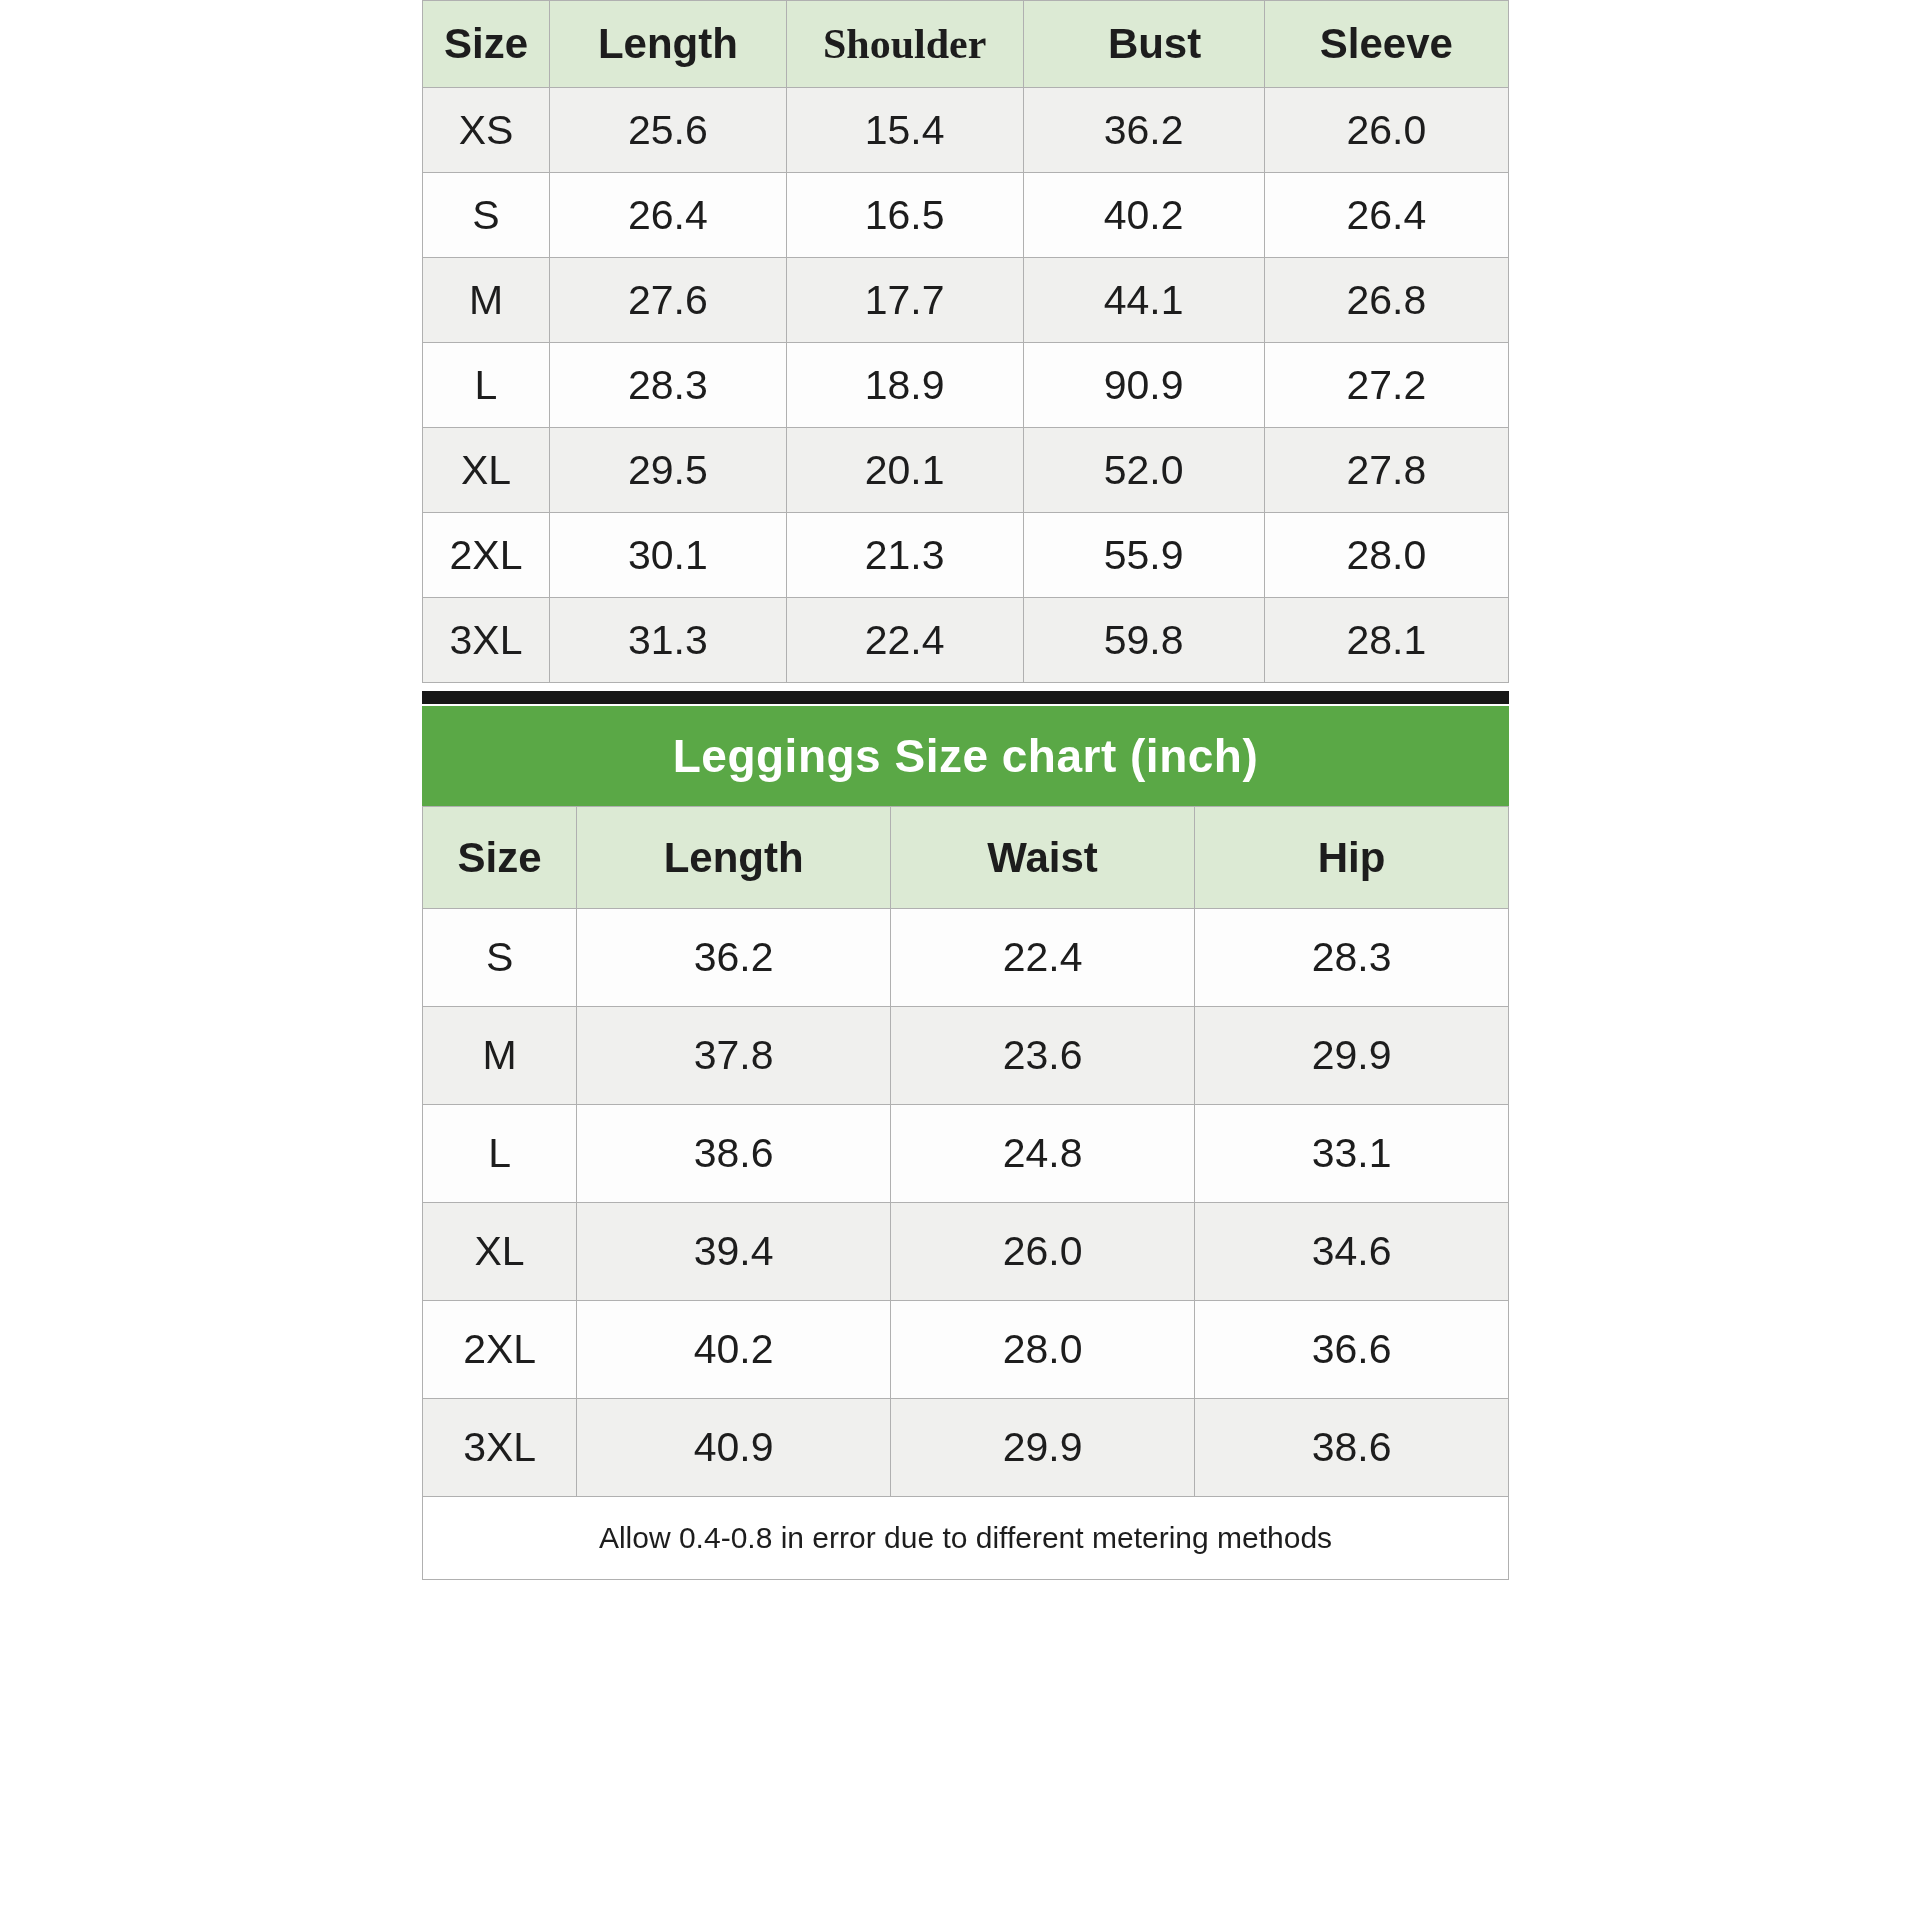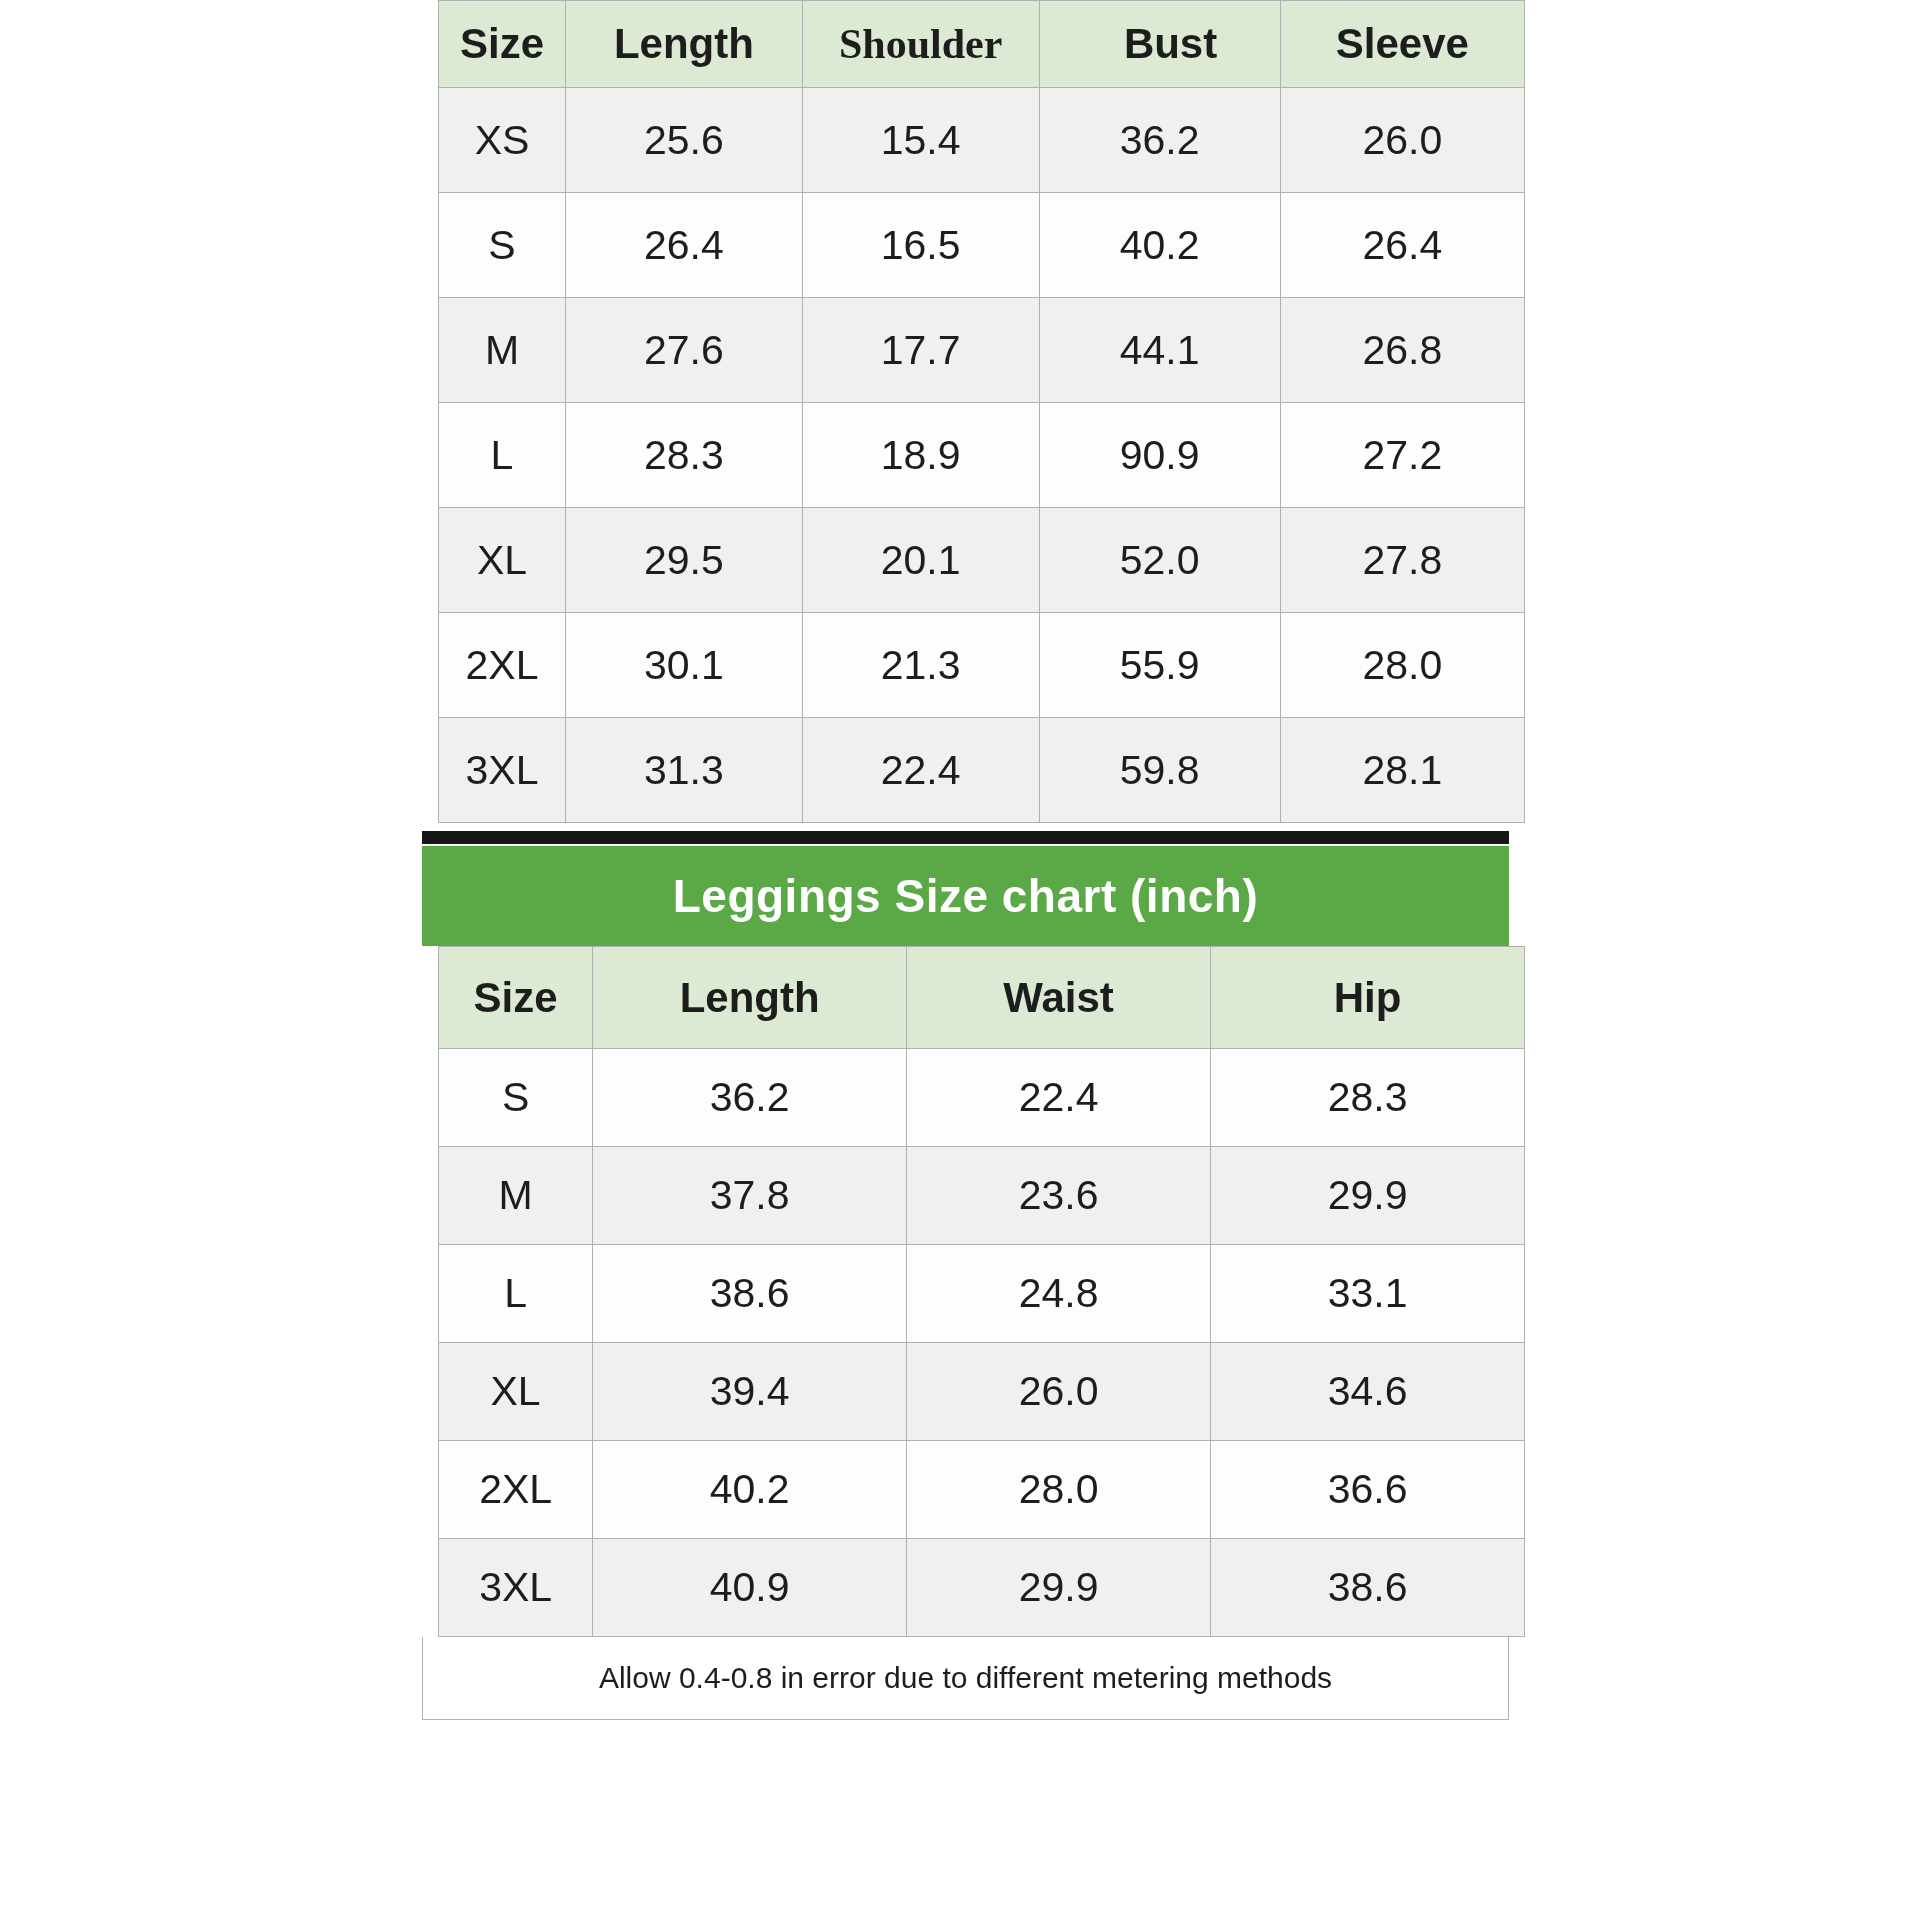--- a/index.html
+++ b/index.html
@@ -28,35 +28,34 @@
     font-weight:bold;
     letter-spacing:0.5px;
   }
   .title-hoodie{height:77px;border-top:7.7px solid var(--header-green-dark);font-size:44px;}
   .title-leggings{height:100px;font-size:46px;}
   table.size-table{
     width:100%;
     border-collapse:collapse;
     table-layout:fixed;
     background:var(--row-white);
-    margin-left:16px;
   }
   table.size-table th,
   table.size-table td{
     border:1.9px solid var(--border-gray);
     text-align:center;
     vertical-align:middle;
     padding:0;
   }
   table.size-table th{
     background:var(--column-header-green);
     font-weight:bold;
   }
   .t0 th{height:87px;font-size:42px;}
-  .t0 td{height:105px;font-size:41px;}
+  .t0 td{height:85px;font-size:41px;}
   .t1 th{height:102px;font-size:42px;}
   .t1 td{height:98px;font-size:41px;}
   .t0 th:nth-child(1){width:11.7%;}
   .t0 th:nth-child(2){width:21.8%;}
   .t0 th:nth-child(3){width:21.8%;font-family:Liberation Serif, serif;}
   .t0 th:nth-child(4){width:22.2%;padding-left:22px;}
   .t1 th:nth-child(1){width:14.2%;}
   .t1 th:nth-child(2){width:28.9%;}
   .t1 th:nth-child(3){width:28.0%;}
   .t0 tbody tr:nth-child(odd) td{background:var(--row-alt-gray);}

